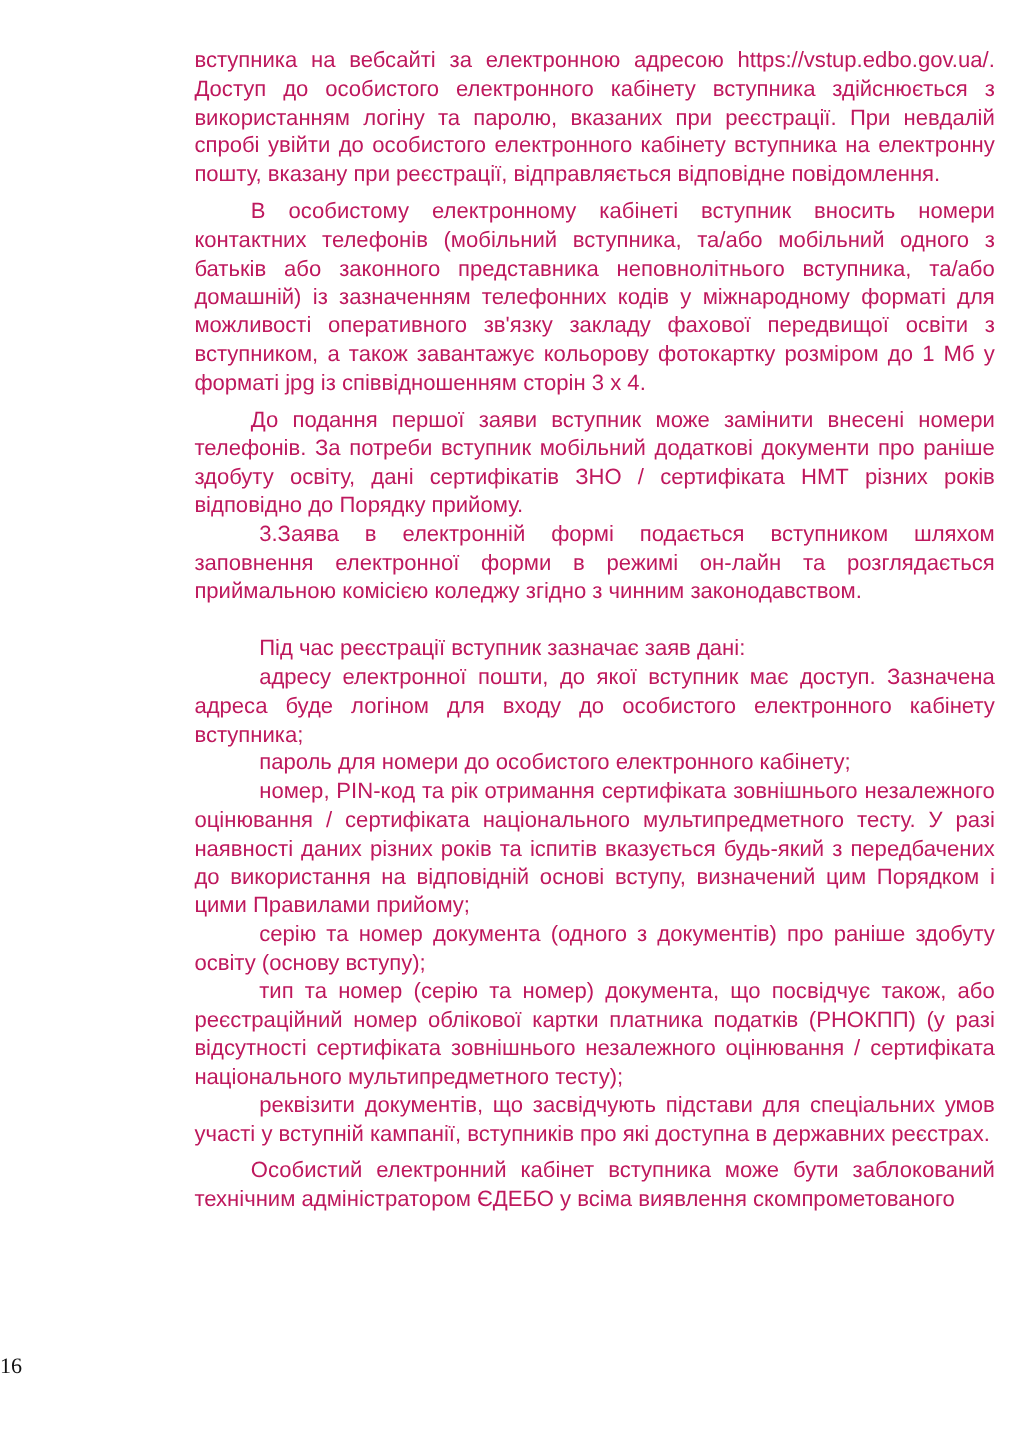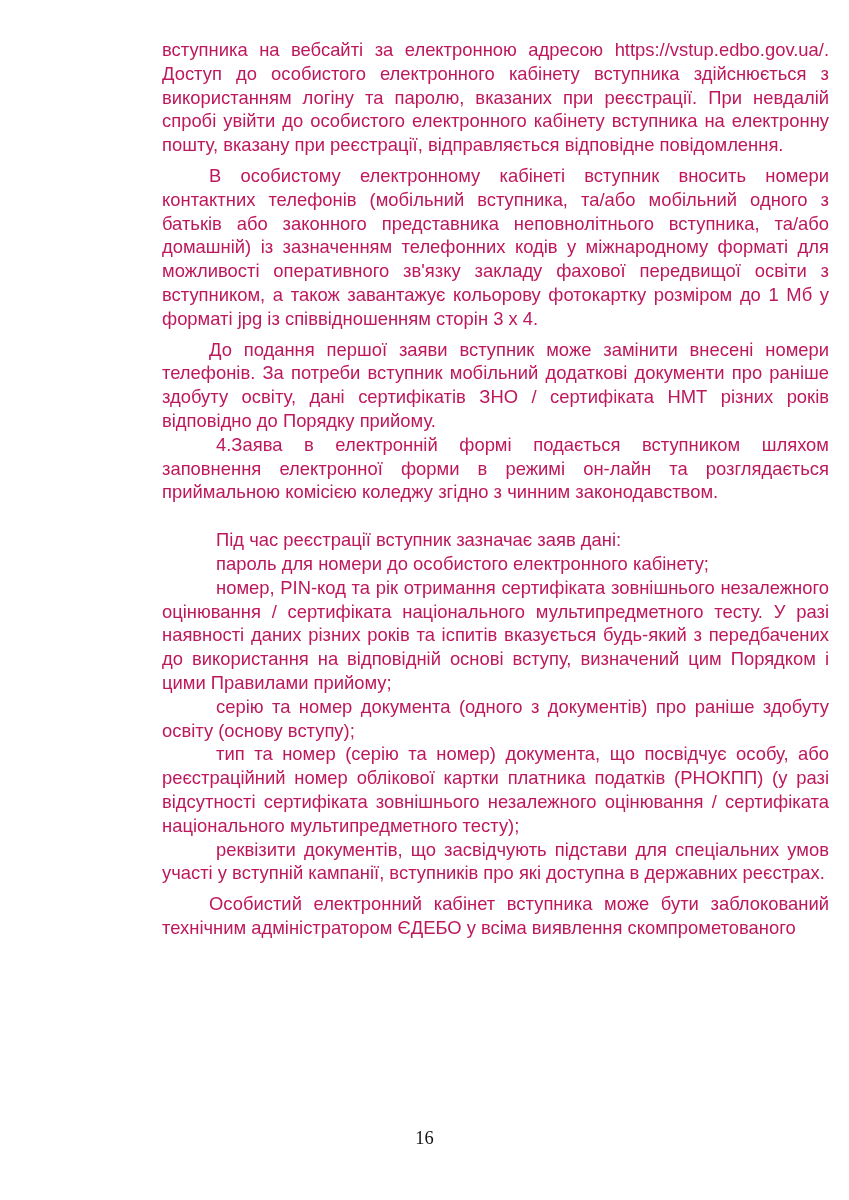--- a/index.html
+++ b/index.html
@@ -8,34 +8,35 @@
     position:absolute; left:121px; top:38px; width:667px;
     font-family: Liberation Sans, sans-serif;
     font-size:18.4px; line-height:23.8px; color:#be185d;margin-left:41px;
   }
   .p { text-align:justify; text-indent:47px; margin:0; }
   .gap-s { margin-top:7px; }
   .gap-l { margin-top:24px; }
   .ind-sm { text-indent:40px; }
   .ind-lg { text-indent:54px; }
   .pagenum {
-    position:absolute; left:0; width:849px; top:1128px; text-align:center;
+    position:absolute; left:0; width:849px; top:1128px; 
     font-family: "Liberation Serif", "DejaVu Serif", serif; font-size:18.4px; color:#111;
   }
 </style>
 </head>
 <body>
 
 <div class="page">
   <p class="p" style="text-indent:0">вступника на вебсайті за електронною адресою https://vstup.edbo.gov.ua/. Доступ до особистого електронного кабінету вступника здійснюється з використанням логіну та паролю, вказаних при реєстрації. При невдалій спробі увійти до особистого електронного кабінету вступника на електронну пошту, вказану при реєстрації, відправляється відповідне повідомлення.</p>
   <p class="p gap-s">В особистому електронному кабінеті вступник вносить номери контактних телефонів (мобільний вступника, та/або мобільний одного з батьків або законного представника неповнолітнього вступника, та/або домашній) із зазначенням телефонних кодів у міжнародному форматі для можливості оперативного зв'язку закладу фахової передвищої освіти з вступником, а також завантажує кольорову фотокартку розміром до 1 Мб у форматі jpg із співвідношенням сторін 3 х 4.</p>
   <p class="p gap-s">До подання першої заяви вступник може замінити внесені номери телефонів. За потреби вступник мобільний додаткові документи про раніше здобуту освіту, дані сертифікатів ЗНО / сертифіката НМТ різних років відповідно до Порядку прийому.</p>
-  <p class="p ind-lg">4.Заява в електронній формі подається вступником шляхом заповнення електронної форми в режимі он-лайн та розглядається приймальною комісією коледжу згідно з чинним законодавством.</p>
+  <p class="p ind-lg">3.Заява в електронній формі подається вступником шляхом заповнення електронної форми в режимі он-лайн та розглядається приймальною комісією коледжу згідно з чинним законодавством.</p>
   <p class="p gap-l ind-lg">Під час реєстрації вступник зазначає заяв дані:</p>
+  <p class="p ind-lg">адресу електронної пошти, до якої вступник має доступ. Зазначена адреса буде логіном для входу до особистого електронного кабінету вступника;</p>
   <p class="p ind-lg">пароль для номери до особистого електронного кабінету;</p>
   <p class="p ind-lg">номер, PIN-код та рік отримання сертифіката зовнішнього незалежного оцінювання / сертифіката національного мультипредметного тесту. У разі наявності даних різних років та іспитів вказується будь-який з передбачених до використання на відповідній основі вступу, визначений цим Порядком і цими Правилами прийому;</p>
   <p class="p ind-lg">серію та номер документа (одного з документів) про раніше здобуту освіту (основу вступу);</p>
-  <p class="p ind-lg">тип та номер (серію та номер) документа, що посвідчує особу, або реєстраційний номер облікової картки платника податків (РНОКПП) (у разі відсутності сертифіката зовнішнього незалежного оцінювання / сертифіката національного мультипредметного тесту);</p>
+  <p class="p ind-lg">тип та номер (серію та номер) документа, що посвідчує також, або реєстраційний номер облікової картки платника податків (РНОКПП) (у разі відсутності сертифіката зовнішнього незалежного оцінювання / сертифіката національного мультипредметного тесту);</p>
   <p class="p ind-lg">реквізити документів, що засвідчують підстави для спеціальних умов участі у вступній кампанії, вступників про які доступна в державних реєстрах.</p>
   <p class="p gap-s">Особистий електронний кабінет вступника може бути заблокований технічним адміністратором ЄДЕБО у всіма виявлення скомпрометованого</p>
 </div>
 
 <div class="pagenum">16</div>
 
 </body></html>

